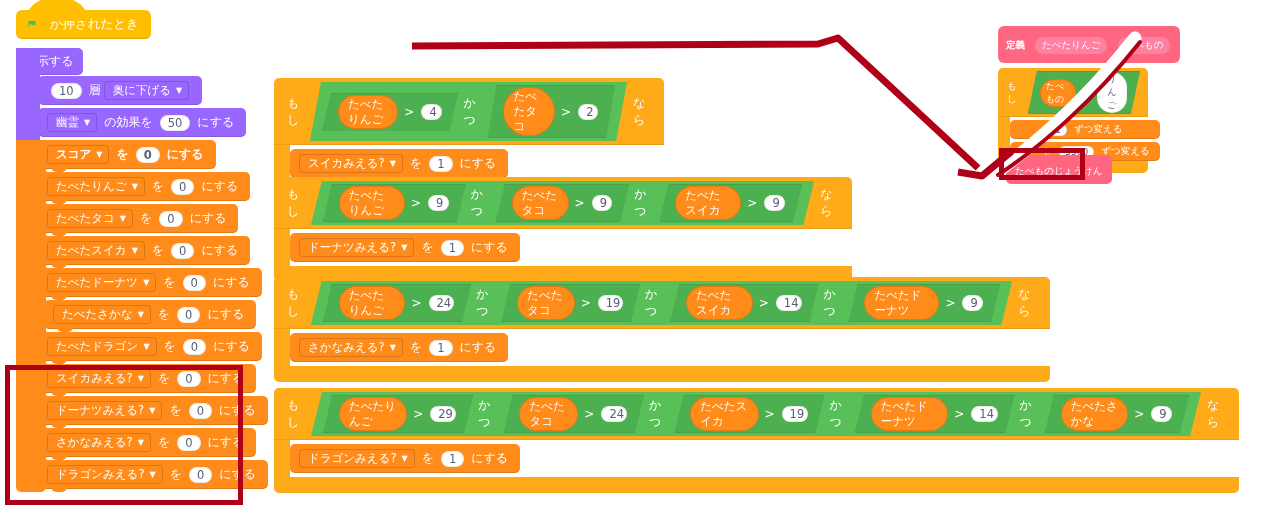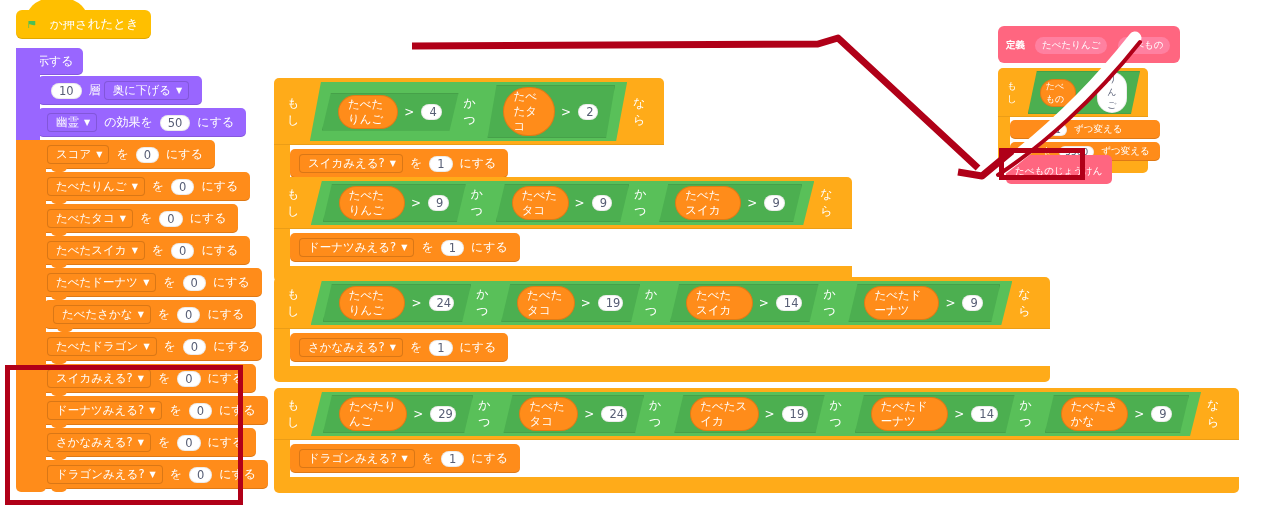--- a/index.html
+++ b/index.html
@@ -116,21 +116,21 @@
 
     
     <div class="stackblk c-looks row" style="position:absolute; left:22px; top:98px;">
       <span class="dropdown dd-looks"><span>幽霊</span><span class="caret">▼</span></span>
       <span class="lbl">の効果を</span>
       <span class="oval">50</span>
       <span class="lbl">にする</span>
     </div>
 
     
-    <div class="stackblk c-var row notch" style="position:absolute; left:22px; top:130px;">
+    <div class="stackblk c-var row notch" style="position:absolute; left:22px; top:130px;font-weight:bold;">
       <span class="dropdown"><span>スコア</span><span class="caret">▼</span></span>
       <span class="lbl">を</span>
       <span class="oval">0</span>
       <span class="lbl">にする</span>
     </div>
     <div class="stackblk c-var row notch" style="position:absolute; left:22px; top:162px;">
       <span class="dropdown"><span>たべたりんご</span><span class="caret">▼</span></span>
       <span class="lbl">を</span>
       <span class="oval">0</span>
       <span class="lbl">にする</span>

